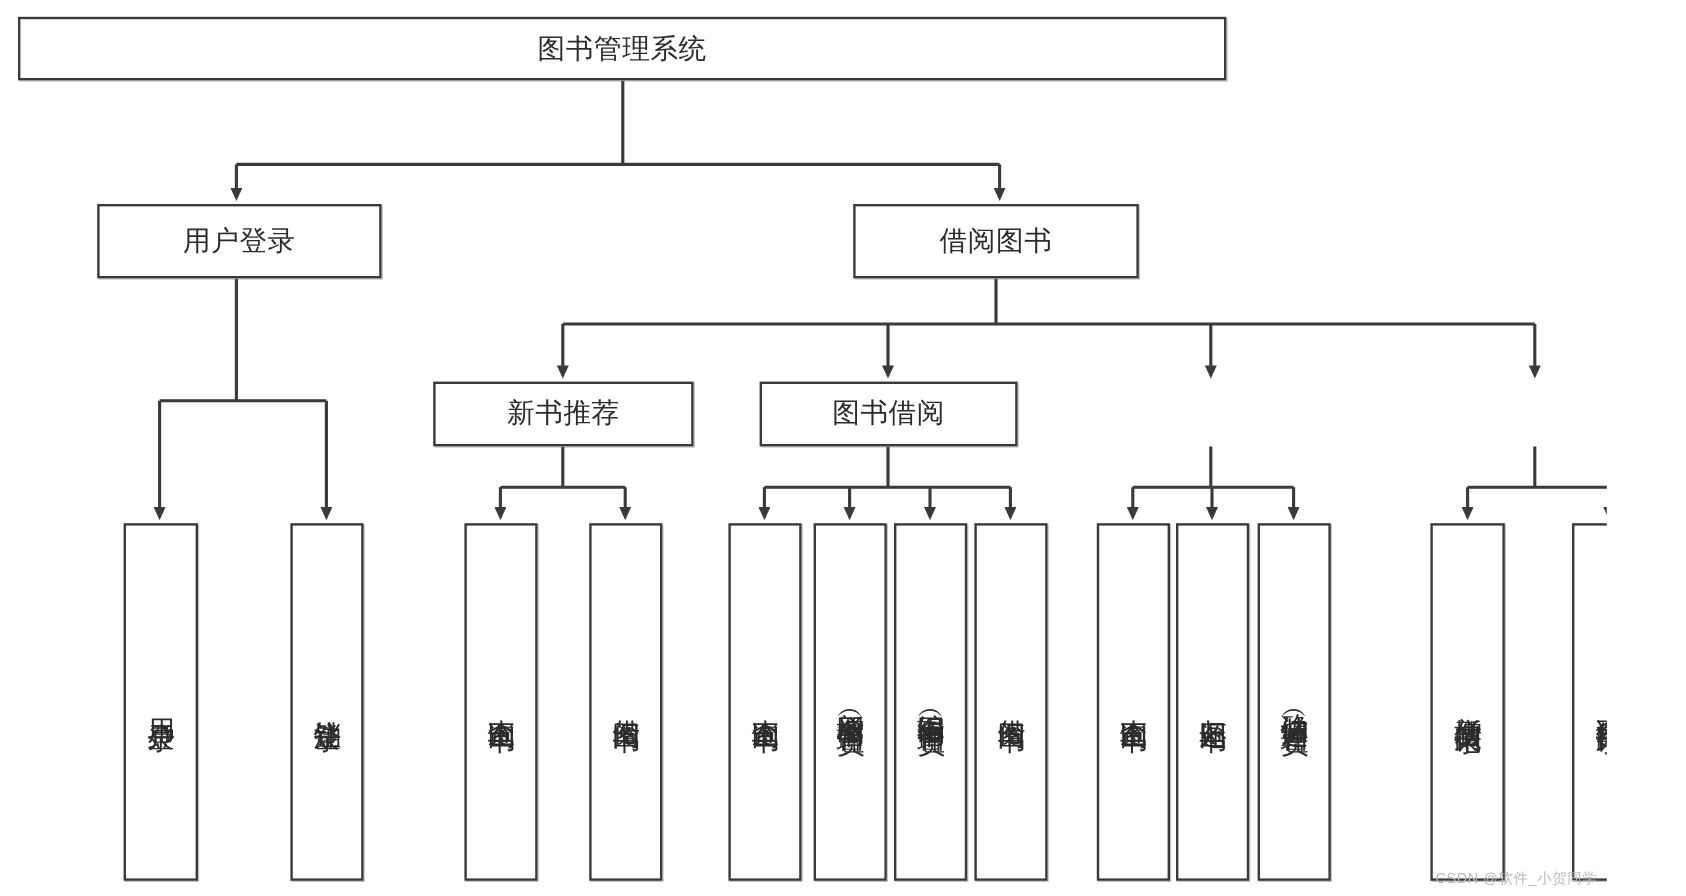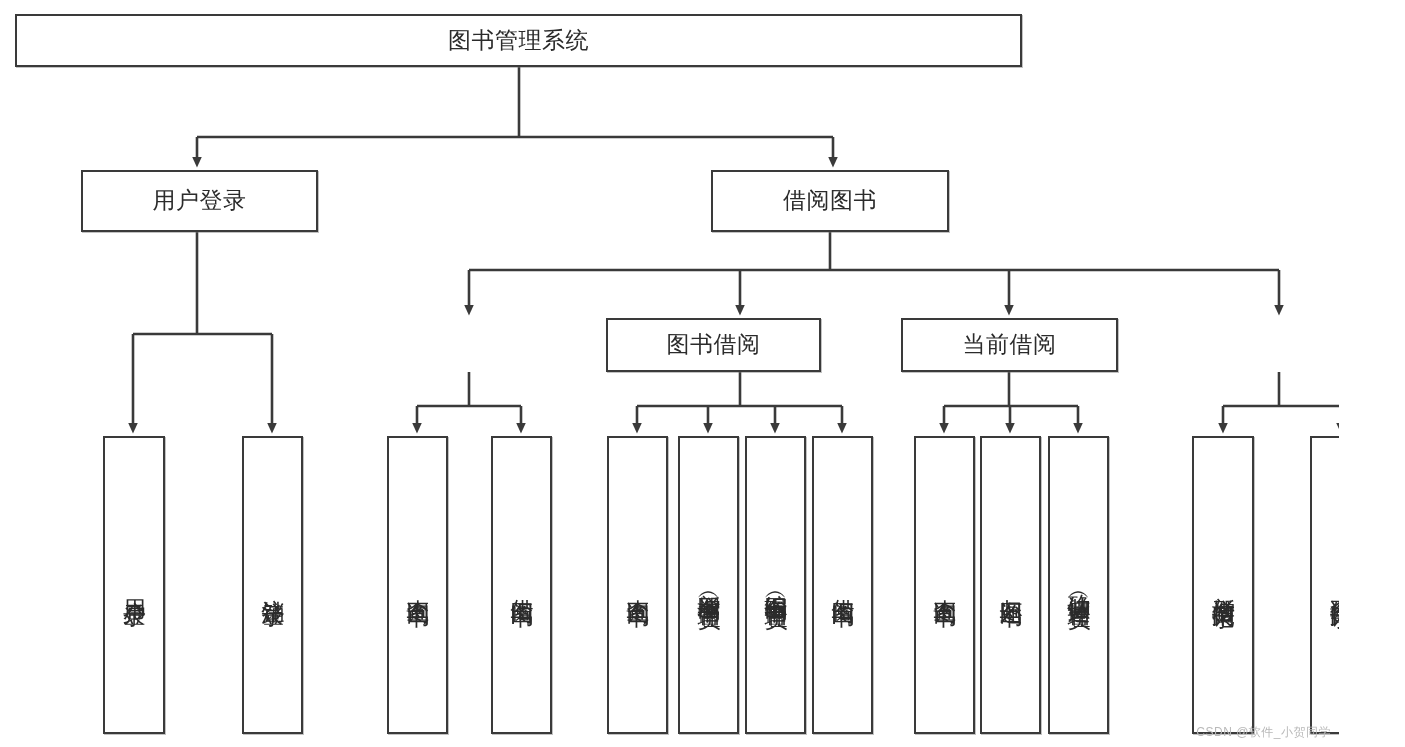--- a/index.html
+++ b/index.html
@@ -129,25 +129,25 @@
     <span class="label">图书管理系统</span>
   </div>
 
   <div class="node horiz" style="left:81px; top:170px; width:237px; height:62px;">
     <span class="label">用户登录</span>
   </div>
   <div class="node horiz" style="left:711px; top:170px; width:238px; height:62px;">
     <span class="label">借阅图书</span>
   </div>
 
-  <div class="node horiz" style="left:606px; top:318px; width:215px; height:54px;">
+  <div class="node horiz" style="left:361px; top:318px; width:217px; height:54px;">
+    <span class="label">新书推荐</span>
+  </div>
+  <div class="node horiz" style="left:633px; top:318px; width:215px; height:54px;">
     <span class="label">图书借阅</span>
-  </div>
-  <div class="node horiz" style="left:901px; top:318px; width:217px; height:54px;">
-    <span class="label">当前借阅</span>
   </div>
 
   <div class="node vert" style="left:103px; top:436px; width:62px; height:298px;">
     <span class="label">用户登录</span>
   </div>
   <div class="node vert" style="left:242px; top:436px; width:61px; height:298px;">
     <span class="label">注销登录</span>
   </div>
 
   <div class="node vert" style="left:387px; top:436px; width:61px; height:298px;">

